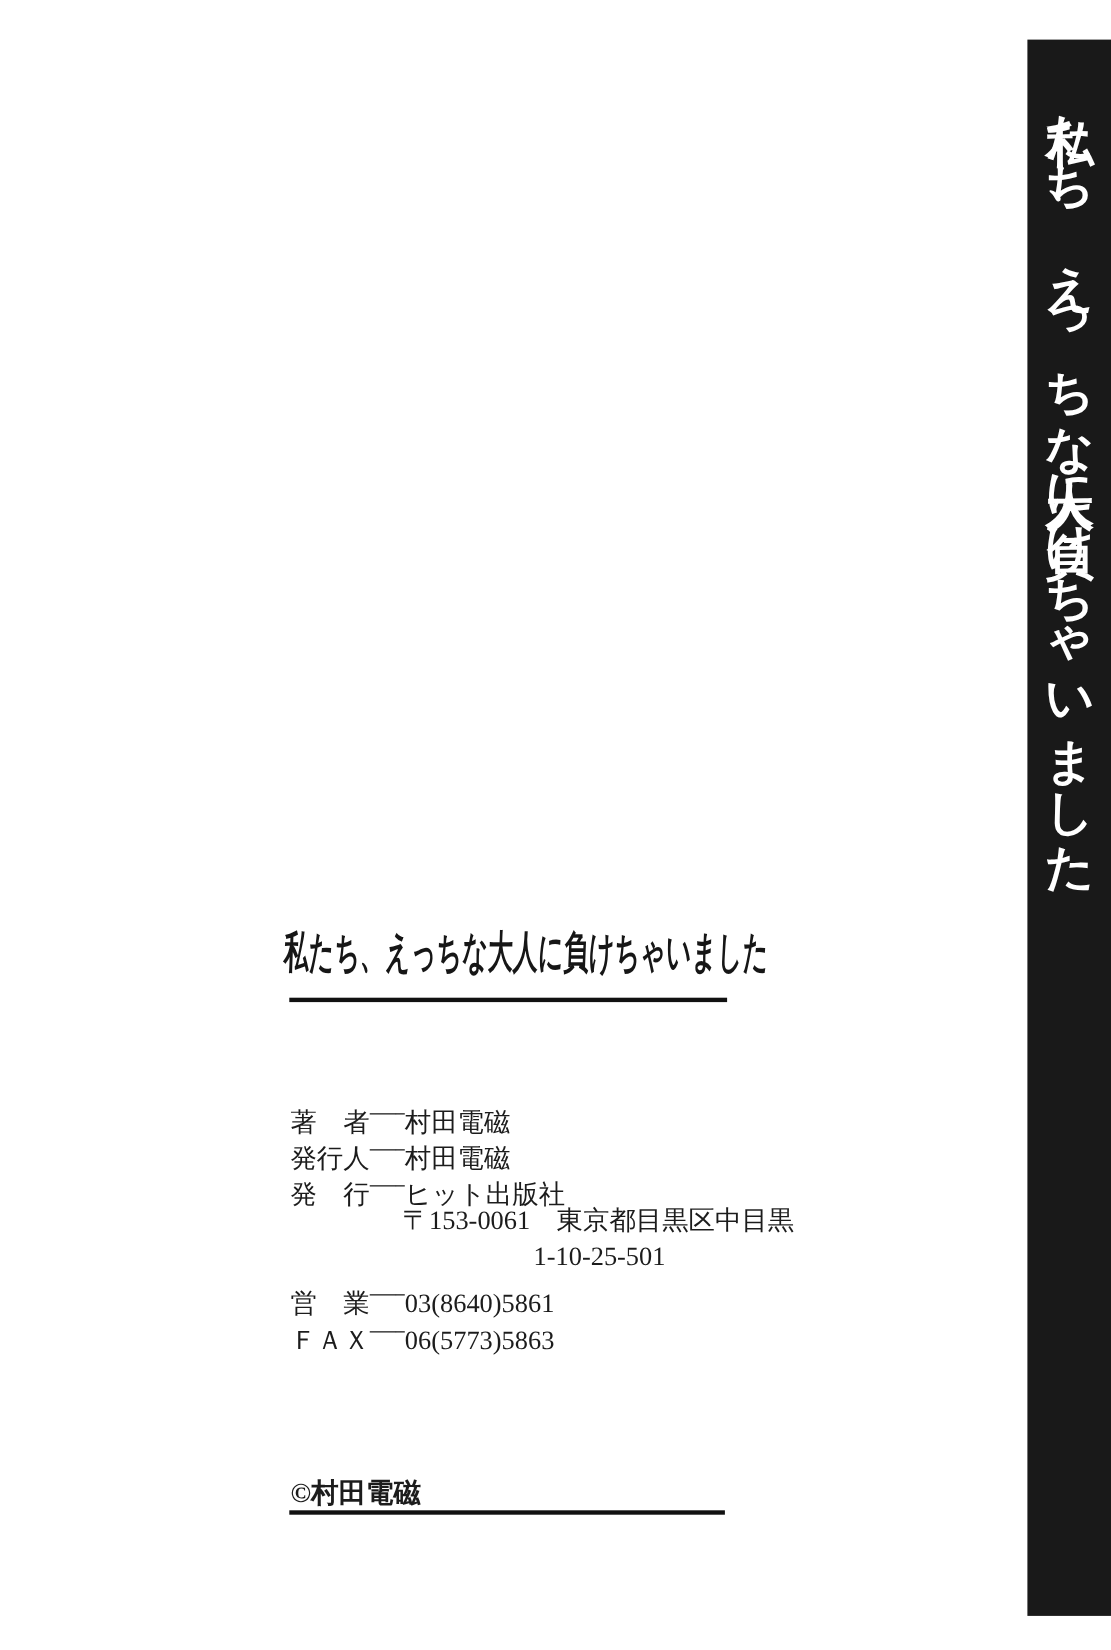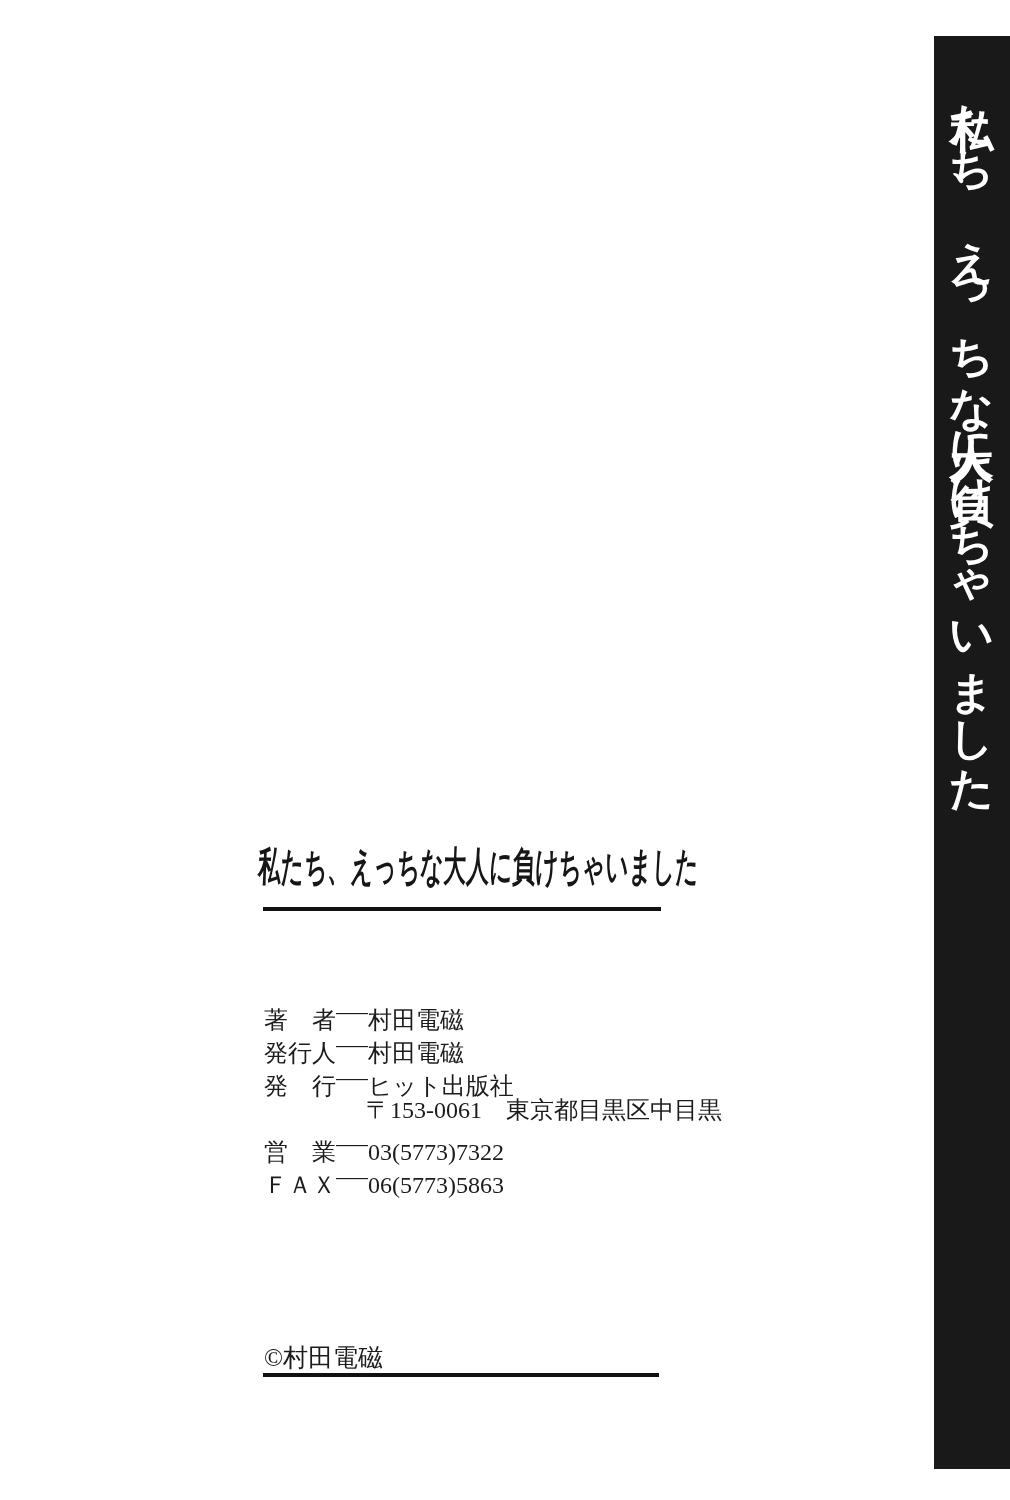--- a/index.html
+++ b/index.html
@@ -74,20 +74,21 @@
     vertical-align:baseline;
   }
   .indent-1{margin-left:102px;text-align:right;}
   .indent-2{margin-left:221px;}
   .copyright{
     position:absolute;
     left:264px;top:1343px;
     font-size:25px;
     line-height:1.2;
     white-space:nowrap;
+    font-weight:bold;
   }
   .copy-rule{
     position:absolute;
     left:263px;top:1373px;
     width:396px;height:4px;
     background:var(--rule);
   }
 </style>
 </head>
 <body>
@@ -108,22 +109,25 @@
     </div>
     <div class="row">
       <span>発行人</span><span class="dash">——</span><span>村田電磁</span>
     </div>
     <div class="row">
       <span>発　行</span><span class="dash">——</span><span>ヒット出版社</span>
     </div>
     <div class="row indent-1">
       <span>〒153-0061　東京都目黒区中目黒</span>
     </div>
+    <div class="row indent-2">
+      <span>1-10-25-501</span>
+    </div>
     <div class="row">
-      <span>営　業</span><span class="dash">——</span><span>03(5773)7322</span>
+      <span>営　業</span><span class="dash">——</span><span>03(8640)5861</span>
     </div>
     <div class="row">
       <span>ＦＡＸ</span><span class="dash">——</span><span>06(5773)5863</span>
     </div>
   </div>
 
   <div class="copyright">©村田電磁</div>
 
   <div class="copy-rule"></div>
 

